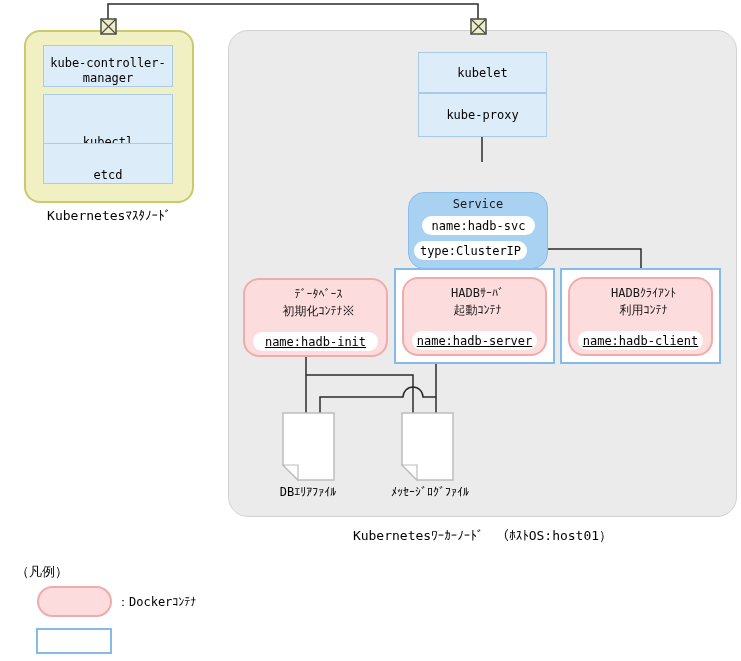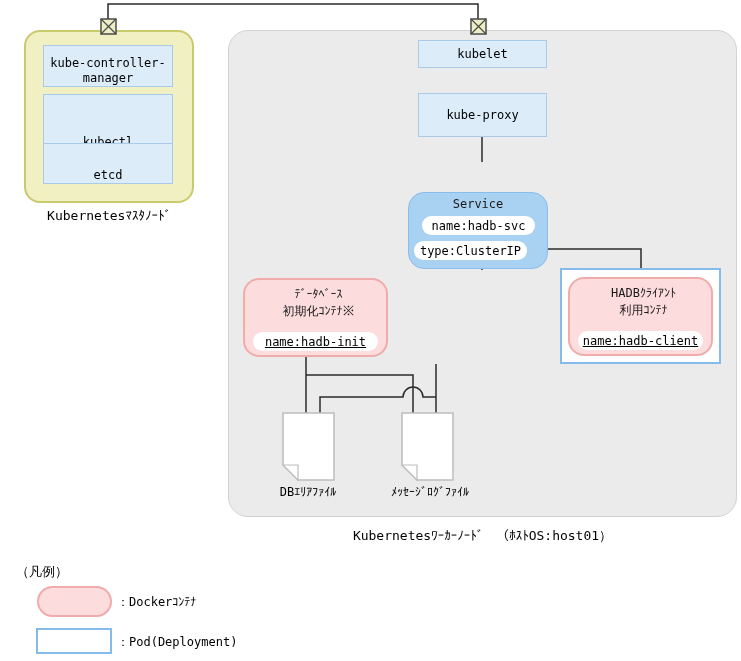--- a/index.html
+++ b/index.html
@@ -112,41 +112,50 @@
     </div>
     <div class="comp-box" style="top:62px; height:57px;">
       <span>kubectl</span>
     </div>
     <div class="comp-box" style="top:111px; height:41px;">
       <span>etcd</span>
     </div>
   </div>
   <div class="abs node-label" style="left:24px; top:208px; width:170px;">Kubernetesﾏｽﾀﾉｰﾄﾞ</div>
 
-  <div class="abs k-box" style="left:418px; top:40px; width:129px; height:28px;">
+  <div class="abs k-box" style="left:418px; top:52px; width:129px; height:41px;">
     <span>kubelet</span>
   </div>
   <div class="abs k-box" style="left:418px; top:93px; width:129px; height:44px;">
     <span>kube-proxy</span>
   </div>
 
   <div class="abs service-box">
     <div class="service-title">Service</div>
     <div class="pill" style="left:13px; top:23px; width:113px; height:19px;">name:hadb-svc</div>
     <div class="pill" style="left:5px; top:48px; width:113px; height:19px;">type:ClusterIP</div>
   </div>
 
   <div class="abs pink-box" style="left:243px; top:278px; z-index:2;">
     <div class="pink-title">
       <span>ﾃﾞｰﾀﾍﾞｰｽ</span><br>
       <span>初期化ｺﾝﾃﾅ※</span>
     </div>
     <div class="pill">name:hadb-init</div>
   </div>
 
+  <div class="abs pod-box" style="left:394px; top:268px;">
+    <div class="pink-box abs" style="left:6px; top:7px;">
+      <div class="pink-title">
+        <span>HADBｻｰﾊﾞ</span><br>
+        <span>起動ｺﾝﾃﾅ</span>
+      </div>
+      <div class="pill">name:hadb-server</div>
+    </div>
+  </div>
 
   <div class="abs pod-box" style="left:560px; top:268px;">
     <div class="pink-box abs" style="left:6px; top:7px;">
       <div class="pink-title">
         <span>HADBｸﾗｲｱﾝﾄ</span><br>
         <span>利用ｺﾝﾃﾅ</span>
       </div>
       <div class="pill">name:hadb-client</div>
     </div>
   </div>
@@ -164,15 +173,14 @@
     <g>
       <rect x="471" y="19" width="15" height="15" fill="#eeeec6" stroke="#4a4a4a" stroke-width="1.5"></rect>
       <path d="M471,19 L486,34 M486,19 L471,34" stroke="#4a4a4a" stroke-width="1.2" fill="none"></path>
     </g>
   </svg>
 
   <div class="abs legend-title">（凡例）</div>
   <div class="abs legend-docker"></div>
   <div class="abs legend-text" style="top:594px;">：Dockerｺﾝﾃﾅ</div>
   <div class="abs legend-pod"></div>
-  <div class="abs legend-text" style="top:634px;">：Pod(Deployment)</div>
 
 </div>
 
 </body></html>

